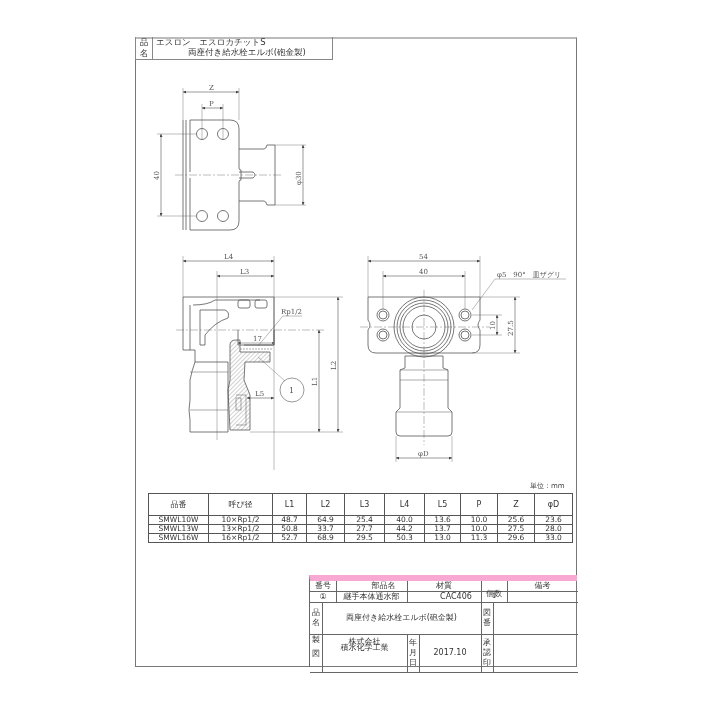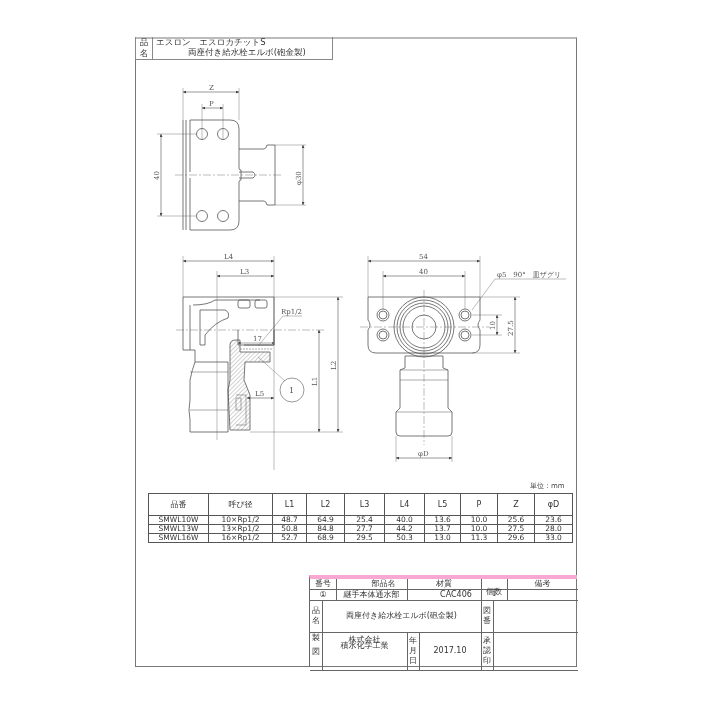--- a/index.html
+++ b/index.html
@@ -14,21 +14,21 @@
                    text-align:center; line-height:10.5px; font-size:8.5px; }
   .titlebox .l1 { position:absolute; left:20px; top:0px; font-size:8.5px; white-space:nowrap; }
   .titlebox .l2 { position:absolute; left:52px; top:10px; font-size:8.5px; white-space:nowrap; }
   svg.drawing { position:absolute; left:0; top:0; }
   .dimtxt { font-family:"DejaVu Serif", serif; font-size:7px; fill:#555; }
   .unit { position:absolute; left:530px; top:481px; font-size:7px; color:#444; white-space:nowrap; }
   table.spec { position:absolute; left:148px; top:493px; border-collapse:collapse; font-size:7.5px; color:#333;padding-left:32px; }
   table.spec td, table.spec th { border:1px solid #555; text-align:center; padding:0; font-weight:normal; }
   table.spec th { height:21px; font-size:8px; }
   table.spec td { height:8px; line-height:8px; }
-  .tb { position:absolute; left:309px; top:575px; width:268px; height:92px; border-left:1px solid #666; border-top:4px solid #f9a8d4; box-sizing:border-box; font-size:8px;text-decoration:underline; }
+  .tb { position:absolute; left:309px; top:575px; width:268px; height:92px; border-left:1px solid #666; border-top:6px solid #f9a8d4; box-sizing:border-box; font-size:8px;text-decoration:underline; }
   .tb .cell { position:absolute; box-sizing:border-box; text-align:center; }
   .vl { position:absolute; width:0; border-left:1px solid #666; }
   .hl { position:absolute; height:0; border-top:1px solid #666; }
 </style>
 </head>
 <body>
 
 <div class="frame"></div>
 
 <div class="titlebox">
@@ -215,21 +215,21 @@
     <td>40.0</td>
     <td>13.6</td>
     <td>10.0</td>
     <td>25.6</td>
     <td>23.6</td>
   </tr>
   <tr>
     <td>SMWL13W</td>
     <td>13×Rp1/2</td>
     <td>50.8</td>
-    <td>84.8</td>
+    <td>33.7</td>
     <td>27.7</td>
     <td>44.2</td>
     <td>13.7</td>
     <td>10.0</td>
     <td>27.5</td>
     <td>28.0</td>
   </tr>
   <tr>
     <td>SMWL16W</td>
     <td>16×Rp1/2</td>

